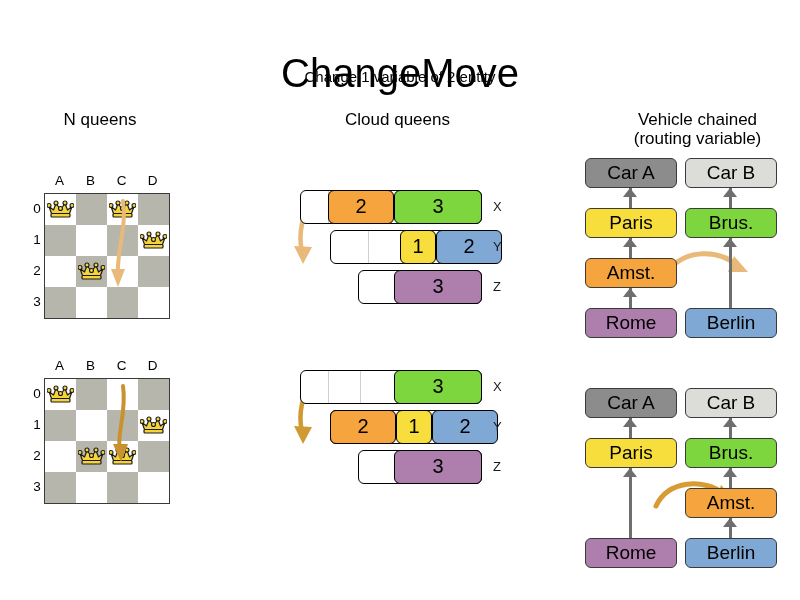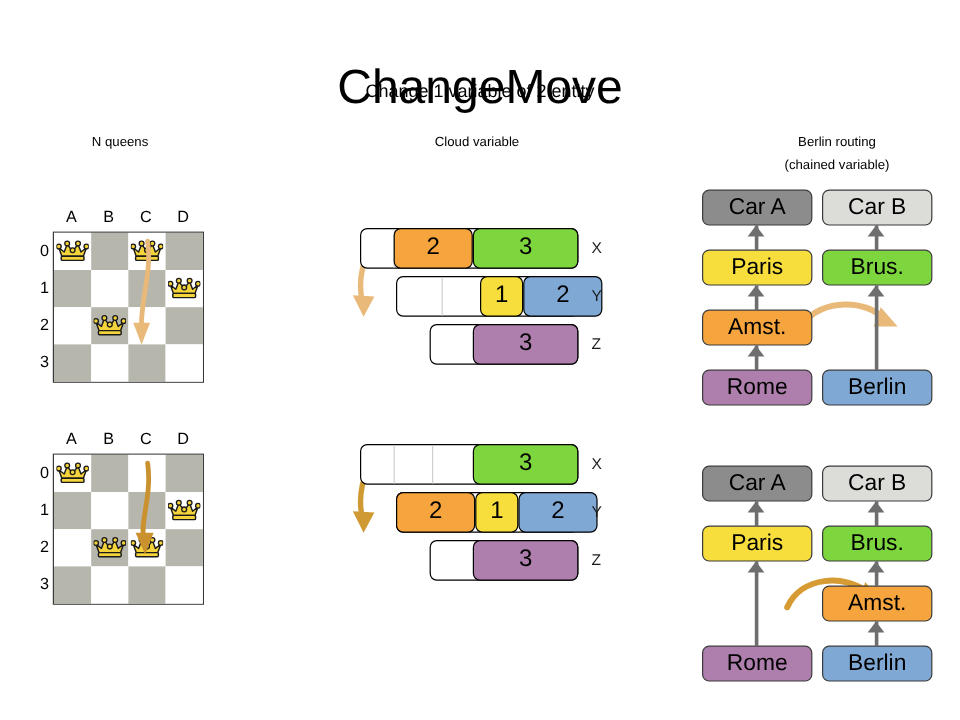--- a/index.html
+++ b/index.html
@@ -32,21 +32,21 @@
     top: 68px; left: 0; width: 800px;
     text-align: center;
     font-size: 15px;
     line-height: 18px;
   }
 
   
   .section-heading {
     position: absolute;
     text-align: center;
-    font-size: 11px;
+    font-size: 17px;
     line-height: 19px;
   }
   #heading-nqueens { top: 110px; left: 0px;   width: 200px; }
   #heading-cloud   { top: 110px; left: 290px; width: 215px; }
   #heading-routing { top: 110px; left: 595px; width: 205px; }
 
   
   .board-wrap { position: absolute; }
   #board-top    { left: 30px; top: 172px; }
   #board-bottom { left: 30px; top: 357px; }
@@ -163,24 +163,24 @@
   }
   .routing-arrow { position: absolute; pointer-events: none; }
 </style>
 </head>
 <body>
 
 <h1 id="page-title">ChangeMove</h1>
 <div id="page-subtitle">Change 1 variable of 2 entity</div>
 
 <div class="section-heading" id="heading-nqueens">N queens</div>
-<div class="section-heading" id="heading-cloud">Cloud variable</div>
+<div class="section-heading" id="heading-cloud">Cloud queens</div>
 <div class="section-heading" id="heading-routing">
-  <div>Berlin routing</div>
-  <div>(chained variable)</div>
+  <div>Vehicle chained</div>
+  <div>(routing variable)</div>
 </div>
 
 <div class="board-wrap" id="board-top">
   <div class="col-labels">
       <div class="col-label" style="left: 0px;">A</div>
       <div class="col-label" style="left: 31px;">B</div>
       <div class="col-label" style="left: 62px;">C</div>
       <div class="col-label" style="left: 93px;">D</div>
     </div>
   <div class="row-labels">

